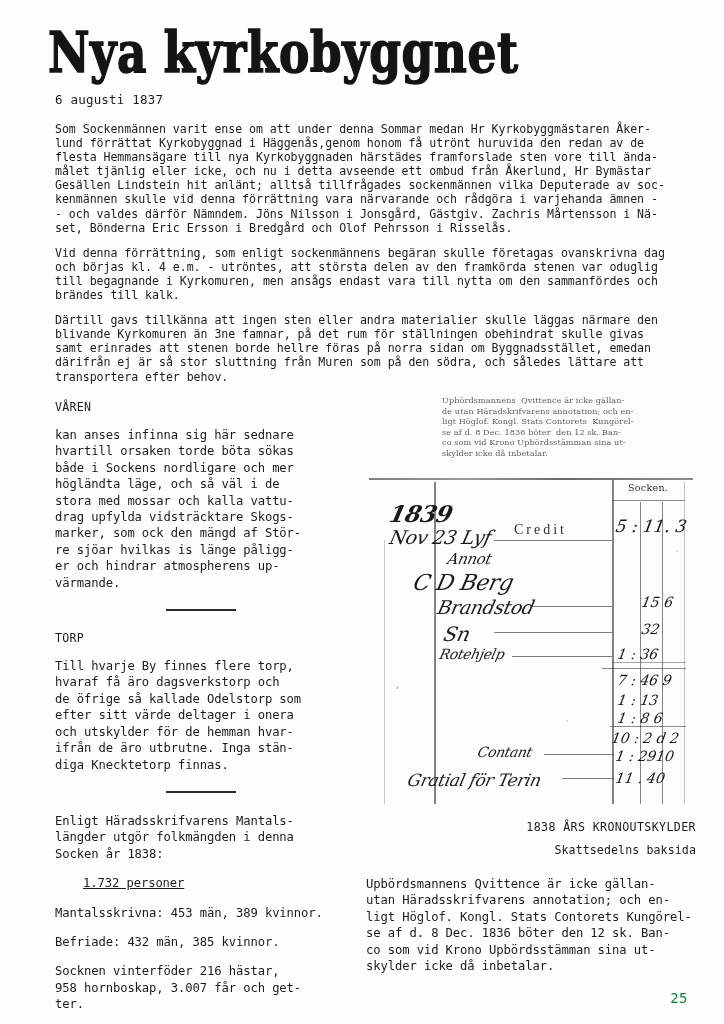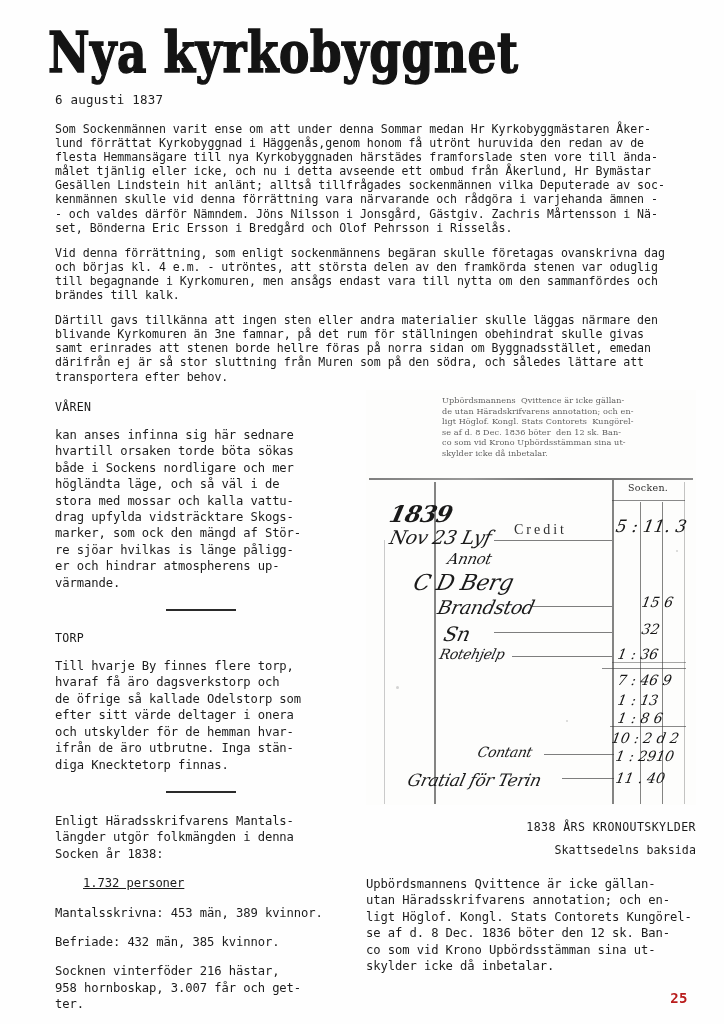--- a/index.html
+++ b/index.html
@@ -225,22 +225,22 @@
     color: #1b1b1b;
     letter-spacing: -0.1px;
     white-space: pre-wrap;
   }
 
   .page-number {
     position: absolute;
     right: 36px;
     bottom: 18px;
     font-size: 14px;
-    font-weight: bold;
-    color: #b91c1c;
+    font-weight: normal;
+    color: #15803d;
     letter-spacing: 0.5px;
   }
 </style>
 </head>
 <body>
 
 <div class="page">
 
   <div class="title">
     <span class="frak">Nya kyrkobyggnet</span>

